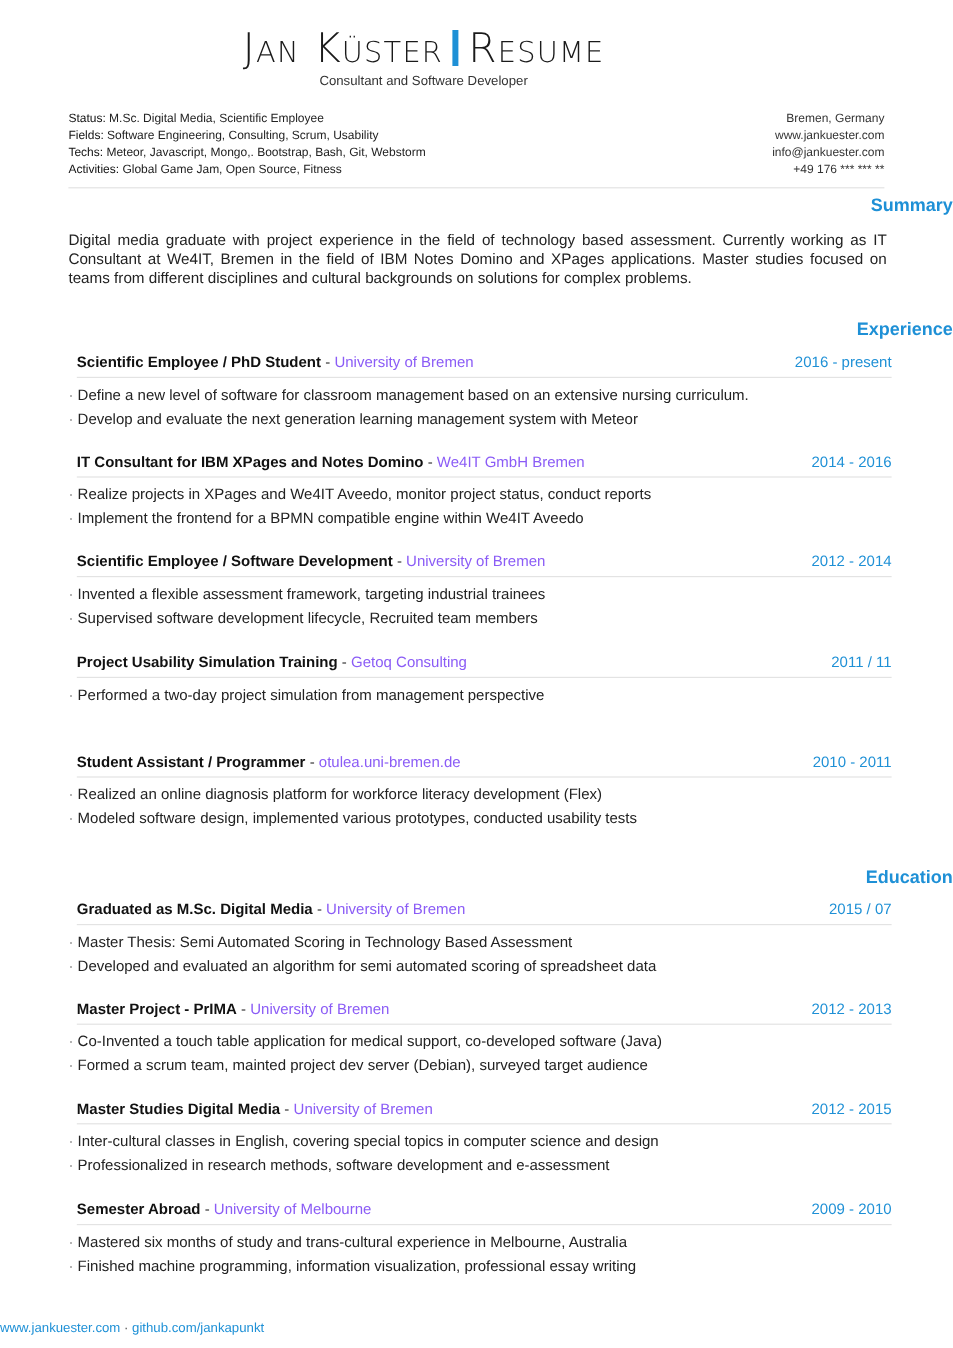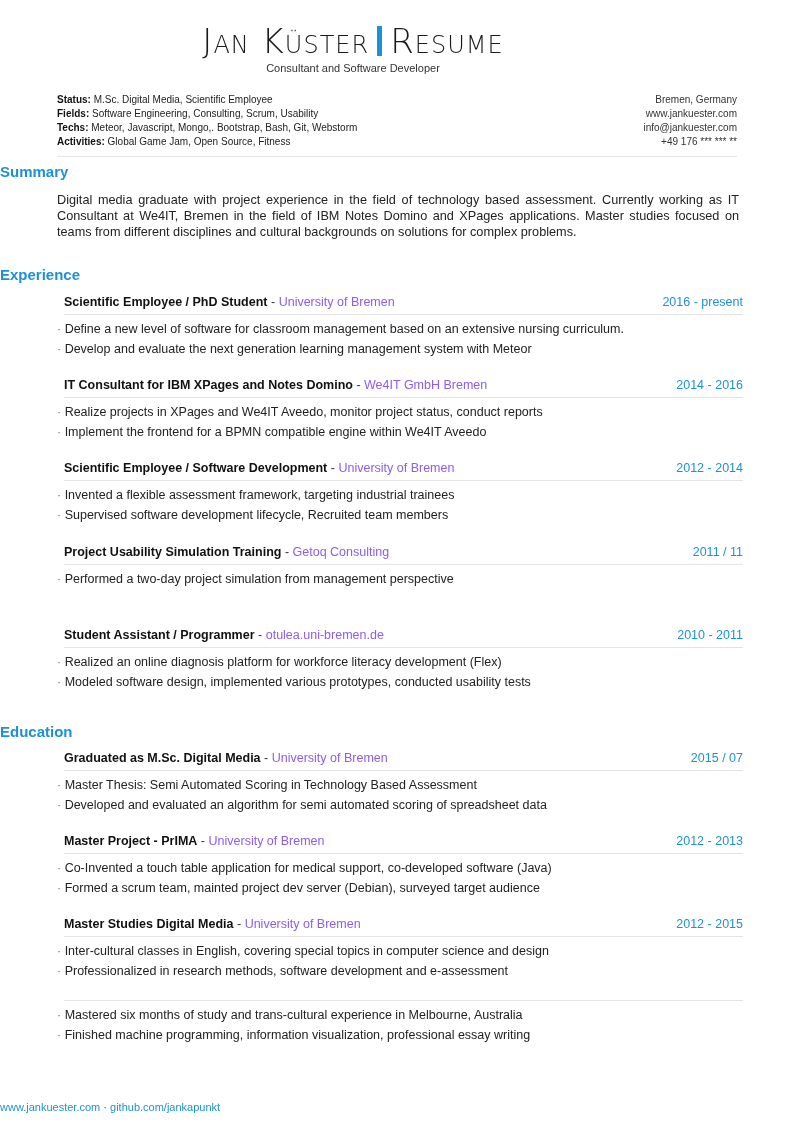--- a/index.html
+++ b/index.html
@@ -6,24 +6,24 @@
   body { width:794px; height:1123px; position:relative; overflow:hidden;
          font-family:"Liberation Sans", sans-serif; color:#222; }
   .header { position:absolute; left:0; top:20px; width:706px; text-align:center; }
   .name-line { font-family:"DejaVu Sans", sans-serif; font-weight:300; font-size:34px;
                letter-spacing:1px; color:#1a1a1a; line-height:42px; font-variant:small-caps; }
   .name-line .bar { display:inline-block; width:5px; height:30px; background:#1e90d6;
                     vertical-align:-3px; margin:0 8px; }
   .subtitle { font-size:11px; color:#333; margin-top:0px; }
   .info { position:absolute; top:93px; left:57px; width:680px; font-size:10px; line-height:14px; }
   .info-left { position:absolute; left:0; top:0; }
-  .info-left b { font-weight:bold; color:#111; }
+  .info-left b { font-weight:normal; color:#111; }
   .info-right { position:absolute; right:0; top:0; text-align:right; color:#333; }
   .hr-top { position:absolute; top:156px; left:57px; width:680px; height:1px; background:#e3e3e3; }
-  .section-title { position:absolute; left:0; width:794px; text-align:left; color:#1e90d6;
+  .section-title { position:absolute; left:0; width:794px; text-align:right; color:#1e90d6;
                    font-weight:bold; font-size:15px; }
   .summary { position:absolute; top:192px; left:57px; width:682px; font-size:12.7px; line-height:16px;
              color:#222; text-align:justify; }
   .entry { position:absolute; left:57px; width:686px; }
   .entry-head { position:relative; height:20px; padding-left:7px; font-size:12.5px; line-height:18px; }
   .entry-head .title { font-weight:bold; color:#111; }
   .entry-head .org { color:#8b5cf6; }
   .entry-head .dash { color:#333; }
   .entry-head .date { position:absolute; right:0; top:0; color:#1e90d6; }
   .entry-rule { height:1px; background:#e3e3e3; margin-left:7px; margin-right:0; margin-top:1px; }
@@ -132,20 +132,21 @@
 <div class="entry" style="top:915px;">
   <div class="entry-head"><span class="title">Master Studies Digital Media</span> <span class="dash">-</span> <span class="org">University of Bremen</span><span class="date">2012 - 2015</span></div>
   <div class="entry-rule"></div>
   <ul class="bullets">
     <li>Inter-cultural classes in English, covering special topics in computer science and design</li>
     <li>Professionalized in research methods, software development and e-assessment</li>
   </ul>
 </div>
 
 <div class="entry" style="top:999px;">
+  <div class="entry-head"><span class="title">Semester Abroad</span> <span class="dash">-</span> <span class="org">University of Melbourne</span><span class="date">2009 - 2010</span></div>
   <div class="entry-rule"></div>
   <ul class="bullets">
     <li>Mastered six months of study and trans-cultural experience in Melbourne, Australia</li>
     <li>Finished machine programming, information visualization, professional essay writing</li>
   </ul>
 </div>
 
 <div class="footer">
   <span>www.jankuester.com</span>
   <span class="sep">·</span>

